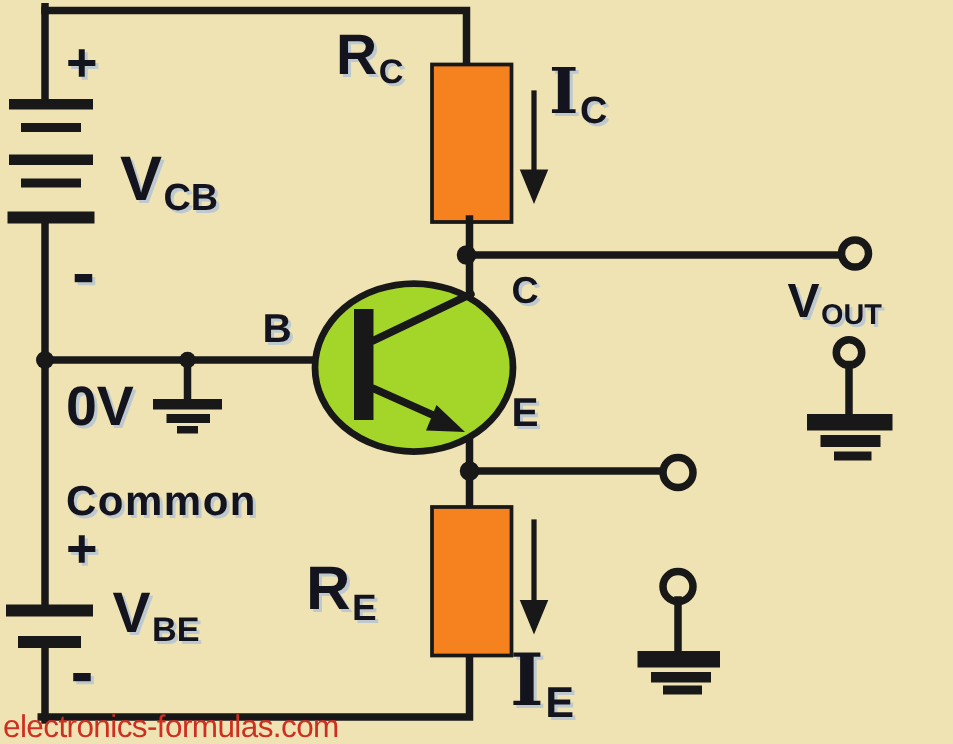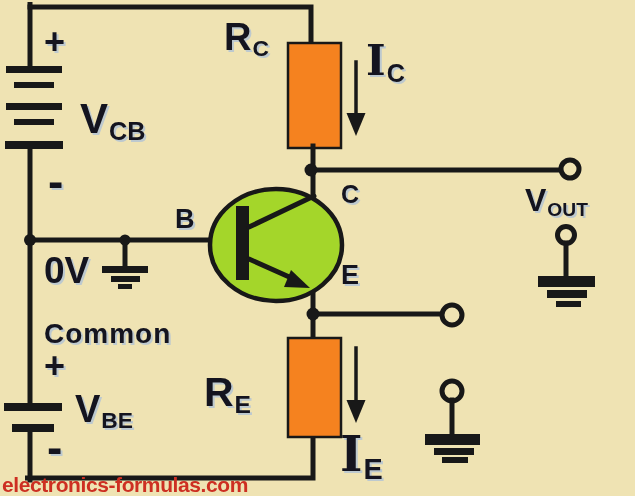--- a/index.html
+++ b/index.html
@@ -26,21 +26,21 @@
   .terminal-ring{fill:var(--background);stroke:var(--ink);stroke-width:5;}
   .lbl{
     position:absolute;color:var(--label);font-weight:bold;line-height:1;
     white-space:nowrap;
     text-shadow:2px 2px 0 rgba(140,175,235,.5);
   }
   .lbl .sub{font-size:.6em;vertical-align:-0.28em;margin-left:1px;}
   .serif-i{font-family:"DejaVu Serif",serif;}
   .watermark{
     position:absolute;left:2px;top:473px;font-size:21px;letter-spacing:-.4px;
-    color:var(--watermark);font-weight:bold;font-family:"Liberation Sans",sans-serif;
+    color:var(--watermark);font-weight:normal;font-family:"Liberation Sans",sans-serif;
   }
 </style>
 </head>
 <body>
 
 <div class="stage">
 
   <svg width="635" height="496" viewBox="0 0 635 496">
 
     <path class="wire" d="M30,7 H311 V44"></path>

